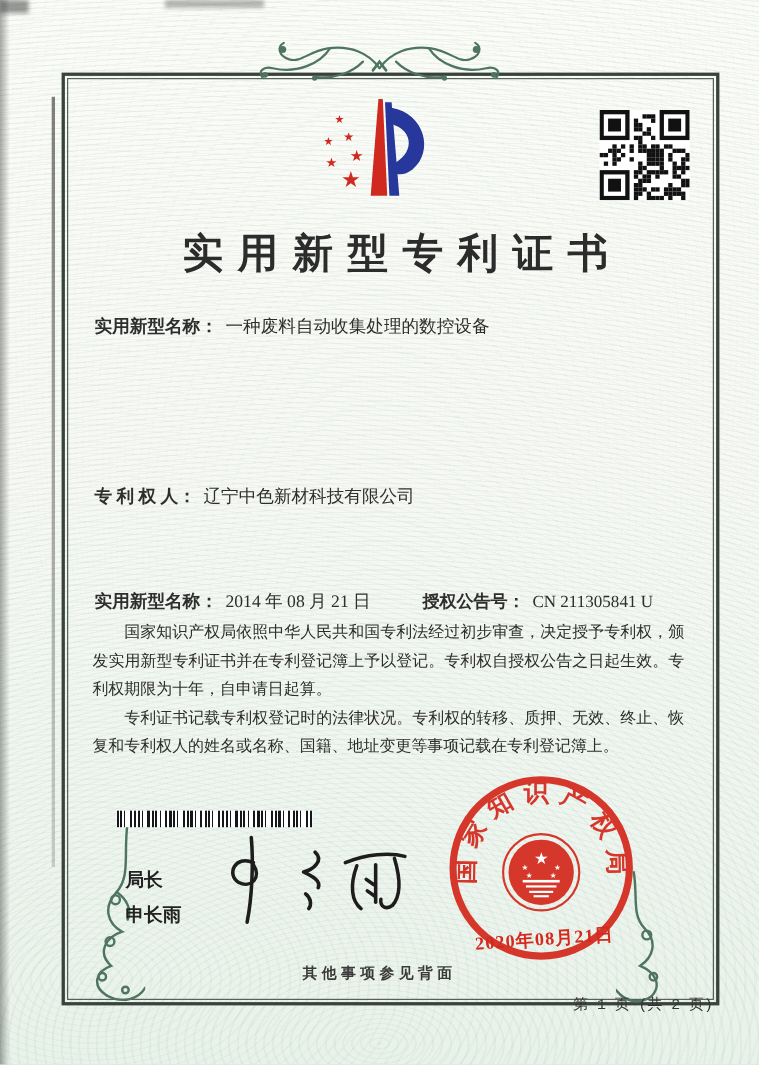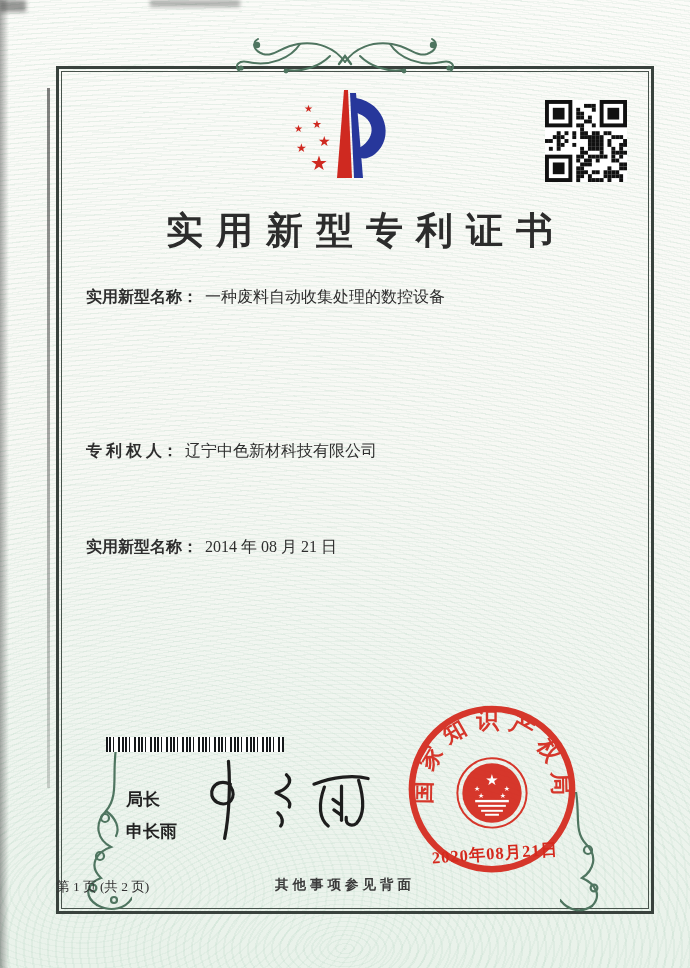--- a/index.html
+++ b/index.html
@@ -41,28 +41,28 @@
   .grant-no .lbl{font-weight:600;}
   .grant-no .val{margin-left:7px;}
 
   .paras{position:absolute;left:84px;top:562px;width:538px;font-size:14.5px;line-height:1.80;
          text-align:justify;color:#2d2d2d;}
   .paras p{margin:0;text-indent:2em;}
 
   .barcode{position:absolute;left:106px;top:737px;width:178px;height:15px;
         background:repeating-linear-gradient(90deg,#15181a 0 2px,#fff 2px 3px,#15181a 3px 5px,#fff 5px 7px,#15181a 7px 8px,#fff 8px 12px,#15181a 12px 14px,#fff 14px 16px);}
 
-  .official{position:absolute;left:114px;top:784px;font-size:17px;font-weight:600;line-height:32px;color:#222;margin-left:12px;}
+  .official{position:absolute;left:114px;top:784px;font-size:17px;font-weight:600;line-height:32px;color:#222;}
   .signature{position:absolute;left:192px;top:750px;}
 
   .seal-wrap{position:absolute;left:398px;top:698px;width:188px;height:188px;}
   .seal-date{position:absolute;left:410px;top:843px;width:170px;text-align:center;
         font-size:16.5px;font-weight:700;color:#d5291d;transform:rotate(-4deg);letter-spacing:1px;}
 
-  .pageinfo{position:absolute;left:56px;top:878px;width:592px;text-align:left;font-size:13.5px;color:#333;}
+  .pageinfo{position:absolute;left:56px;top:904px;width:592px;text-align:right;font-size:13.5px;color:#333;font-family:Liberation Mono, monospace;}
   .backnote{position:absolute;left:0;top:876px;width:690px;text-align:center;font-size:13.5px;
         letter-spacing:4px;color:#3a3a3a;font-weight:600;}
 </style>
 </head>
 <body>
 
 <div class="page">
 
   <div class="guilloche"></div>
   <div class="frame"></div>
@@ -262,21 +262,28 @@
 
   <div class="field" style="top:287px">
     <span class="lbl">实用新型名称：</span><span class="val">一种废料自动收集处理的数控设备</span>
   </div>
   <div class="field" style="top:441px">
     <span class="lbl">专 利 权 人：</span><span class="val">辽宁中色新材科技有限公司</span>
   </div>
   <div class="field" style="top:537px">
     <span class="lbl">实用新型名称：</span><span class="val">2014 年 08 月 21 日</span>
   </div>
-
+  <div class="grant-no" style="top:537px">
+    <span class="lbl">授权公告号：</span><span class="val">CN 211305841 U</span>
+  </div>
+
+  <div class="paras">
+    <p>国家知识产权局依照中华人民共和国专利法经过初步审查，决定授予专利权，颁发实用新型专利证书并在专利登记簿上予以登记。专利权自授权公告之日起生效。专利权期限为十年，自申请日起算。</p>
+    <p>专利证书记载专利权登记时的法律状况。专利权的转移、质押、无效、终止、恢复和专利权人的姓名或名称、国籍、地址变更等事项记载在专利登记簿上。</p>
+  </div>
 
   <div class="barcode"></div>
 
   <div class="official">
     <div>局长</div>
     <div>申长雨</div>
   </div>
 
   <svg class="signature" width="185" height="95" viewBox="0 0 190 100">
     <g stroke="#1d1d1d" stroke-width="3.4" fill="none" stroke-linecap="round" stroke-linejoin="round">

